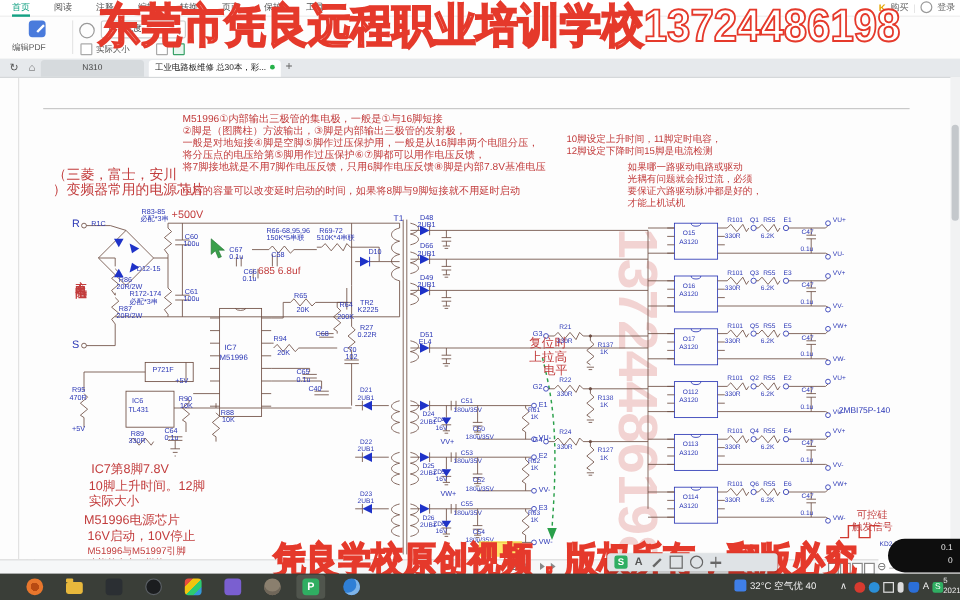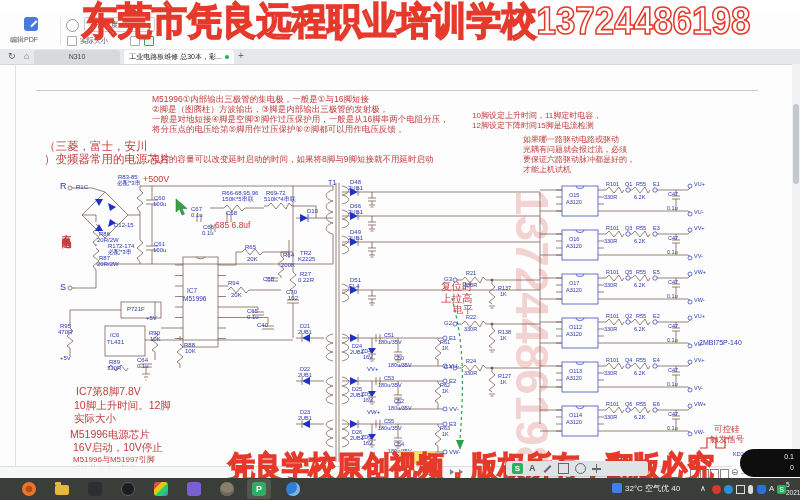--- a/index.html
+++ b/index.html
@@ -378,20 +378,21 @@
         <polyline points="492,372 495,375 489,380 495,385 489,390 492,392"></polyline>
         <path d="M489,394 H495 M490.5,396 H493.5"></path>
       </g>
     </svg>
 
   <div id="schematic-labels" class="abs" style="left:0;top:0;width:800px;height:500px;z-index:3;">
       <span class="lb lb-r" style="left: 152px; top: 95px; font-size: 8.5px;">M51996①内部输出三极管的集电极，一般是①与16脚短接</span>
       <span class="lb lb-r" style="left: 152px; top: 105px; font-size: 8.5px;">②脚是（图腾柱）方波输出，③脚是内部输出三极管的发射极，</span>
       <span class="lb lb-r" style="left: 152px; top: 115px; font-size: 8.5px;">一般是对地短接④脚是空脚⑤脚作过压保护用，一般是从16脚串两个电阻分压，</span>
       <span class="lb lb-r" style="left: 152px; top: 125px; font-size: 8.5px;">将分压点的电压给第⑤脚用作过压保护⑥⑦脚都可以用作电压反馈，</span>
+      <span class="lb lb-r" style="left: 152px; top: 135px; font-size: 8.5px;">将7脚接地就是不用7脚作电压反馈，只用6脚作电压反馈⑧脚是内部7.8V基准电压</span>
       <span class="lb lb-r" style="left: 152px; top: 155px; font-size: 8.5px;">电容的容量可以改变延时启动的时间，如果将8脚与9脚短接就不用延时启动</span>
       <span class="lb lb-r" style="left: 472px; top: 112px; font-size: 8px;">10脚设定上升时间，11脚定时电容，</span>
       <span class="lb lb-r" style="left: 472px; top: 122px; font-size: 8px;">12脚设定下降时间15脚是电流检测</span>
       <span class="lb lb-r" style="left: 523px; top: 136px; font-size: 8px;">如果哪一路驱动电路或驱动</span>
       <span class="lb lb-r" style="left: 523px; top: 146px; font-size: 8px;">光耦有问题就会报过流，必须</span>
       <span class="lb lb-r" style="left: 523px; top: 156px; font-size: 8px;">要保证六路驱动脉冲都是好的，</span>
       <span class="lb lb-r" style="left: 523px; top: 166px; font-size: 8px;">才能上机试机</span>
       <span class="lb lb-r" style="left: 44px; top: 141px; font-size: 11.5px;">（三菱，富士，安川</span>
       <span class="lb lb-r" style="left: 44px; top: 154px; font-size: 11.5px;">）变频器常用的电源芯片</span>
       <span class="lb lb-rb lb-v" style="left: 62px; top: 226px; font-size: 9.5px;">充电电阻</span>
@@ -607,20 +608,39 @@
       <span class="lb lb-b" style="left: 466px; top: 359px; font-size: 5.5px;">R24</span>
       <span class="lb lb-b" style="left: 464px; top: 371px; font-size: 5.5px;">330R</span>
       <span class="lb lb-b" style="left: 498px; top: 374px; font-size: 5.5px;">R127</span>
       <span class="lb lb-b" style="left: 500px; top: 380px; font-size: 5.5px;">1K</span>
       <span class="lb lb-b" style="left: 60px; top: 182px; font-size: 9px;">R</span>
       <span class="lb lb-b" style="left: 60px; top: 283px; font-size: 9px;">S</span>
     </div>
 
   <div class="hl-yellow"></div>
 
+  <div id="menubar" class="abs">
+    <div id="menu-items">
+        <span class="menu-item active" style="left: 10px;">首页</span>
+        <span class="menu-item" style="left: 45px;">阅读</span>
+        <span class="menu-item" style="left: 80px;">注释</span>
+        <span class="menu-item" style="left: 115px;">编辑</span>
+        <span class="menu-item" style="left: 150px;">转换</span>
+        <span class="menu-item" style="left: 185px;">页面</span>
+        <span class="menu-item" style="left: 220px;">保护</span>
+        <span class="menu-item" style="left: 255px;">工具</span>
+      </div>
+    <div id="menu-right">
+      <span class="k-icon">K</span>
+      <span>购买</span>
+      <span style="color:#ddd">|</span>
+      <span class="person-icon"></span>
+      <span>登录</span>
+    </div>
+  </div>
 
   <div id="toolbar" class="abs">
     <div class="editpdf-icon"></div>
     <div class="tb-label" style="left:10px;top:22px;">编辑PDF</div>
     <div class="tb-divider"></div>
     <div class="hand-icon"></div>
     <div class="fit-select">
       <span>适合宽度</span>
       <span class="fit-caret">▾</span>
     </div>

